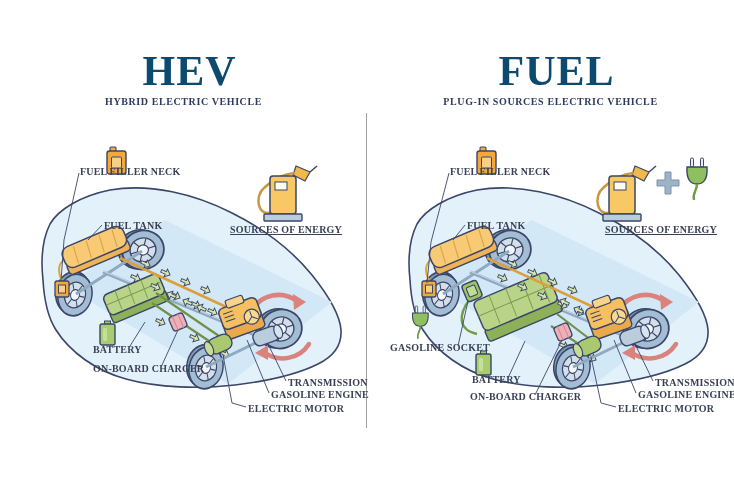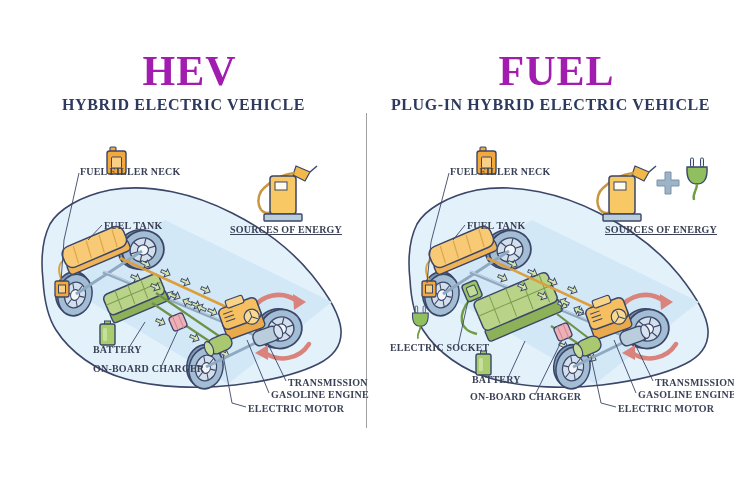--- a/index.html
+++ b/index.html
@@ -2,23 +2,23 @@
 <html><head>
 <meta charset="utf-8">
 <style>
   html,body{margin:0;padding:0;background:#ffffff;}
   .stage{position:relative;width:734px;height:489px;background:#ffffff;overflow:hidden;
          font-family:"Liberation Serif","DejaVu Serif",serif;}
   .divider{position:absolute;left:366px;top:113px;width:1px;height:315px;background:#a0a0a0;}
   .panel{position:absolute;top:0;width:367px;height:489px;}
   .panel.left{left:0;} .panel.right{left:367px;}
   .title{position:absolute;top:50px;left:12px;right:0;text-align:center;
-         font-size:42px;font-weight:700;letter-spacing:1px;color:#a21caf;line-height:1;}
+         font-size:42px;font-weight:700;letter-spacing:1px;color:#0c4a6e;line-height:1;}
   .subtitle{position:absolute;top:96px;left:0;right:0;text-align:center;
-            font-size:16px;font-weight:700;letter-spacing:.6px;color:#2d3a5e;}
+            font-size:10px;font-weight:700;letter-spacing:.6px;color:#2d3a5e;}
   .lbl{position:absolute;font-size:10px;font-weight:700;letter-spacing:.2px;
        color:#3a4156;white-space:nowrap;}
   .lbl.center{transform:translateX(-50%);text-decoration:underline;}
   svg.car{position:absolute;left:0;top:0;width:367px;height:489px;}
 </style>
 </head>
 <body>
 
 <svg width="0" height="0" style="position:absolute" aria-hidden="true">
   <defs>
@@ -171,21 +171,21 @@
     <span class="lbl center" style="left:286px;top:224px">SOURCES OF ENERGY</span>
     <span class="lbl" style="left:93px;top:344px">BATTERY</span>
     <span class="lbl" style="left:93px;top:363px">ON-BOARD CHARGER</span>
     <span class="lbl" style="left:288px;top:377px">TRANSMISSION</span>
     <span class="lbl" style="left:271px;top:389px">GASOLINE ENGINE</span>
     <span class="lbl" style="left:248px;top:403px">ELECTRIC MOTOR</span>
   </section>
 
   <section class="panel right">
     <div class="title">FUEL</div>
-    <div class="subtitle">PLUG-IN HYBRID ELECTRIC VEHICLE</div>
+    <div class="subtitle">PLUG-IN SOURCES ELECTRIC VEHICLE</div>
 
     <svg class="car" viewBox="0 0 367 489">
       <path d="M43,280 C41,262 42,240 50,224 C58,210 80,196 110,190 C150,183 195,194 232,213 C262,228 290,248 312,275 C328,295 340,316 341,330 C342,345 334,356 318,364 C298,374 268,381 235,385 C200,389 158,388 126,379 C96,371 70,352 56,330 C47,316 44,298 43,280 Z" fill="#e3f1fb" stroke="#3b4668" stroke-width="1.6"></path>
       <polygon points="64,286 165,220 332,302 228,384" fill="#d3e8f7"></polygon>
 
       <use href="#sym-wheel" transform="translate(143,250) rotate(-18) scale(1,0.92)"></use>
       <use href="#sym-wheel" transform="translate(75,295) rotate(14) scale(0.8,1)"></use>
       <path d="M76,294 L142,251" stroke="#8fa9c0" stroke-width="3"></path>
       <path d="M103,272 L255,335" stroke="#8fa9c0" stroke-width="3.4"></path>
       <path d="M103,271 L255,334" stroke="#c9d9e6" stroke-width="1"></path>
@@ -283,20 +283,20 @@
       <use href="#sym-can" transform="translate(110,147)"></use>
       <use href="#sym-batt" transform="translate(109,351)"></use>
       <use href="#sym-pump" transform="translate(238,162)"></use>
       <use href="#sym-plus" transform="translate(290,172)"></use>
       <use href="#sym-plug-up" transform="translate(318,158)"></use>
     </svg>
 
     <span class="lbl" style="left:83px;top:166px">FUEL FILLER NECK</span>
     <span class="lbl" style="left:100px;top:220px">FUEL TANK</span>
     <span class="lbl center" style="left:294px;top:224px">SOURCES OF ENERGY</span>
-    <span class="lbl" style="left:23px;top:342px">ELECTRIC SOCKET</span>
+    <span class="lbl" style="left:23px;top:342px">GASOLINE SOCKET</span>
     <span class="lbl" style="left:105px;top:374px">BATTERY</span>
     <span class="lbl" style="left:103px;top:391px">ON-BOARD CHARGER</span>
     <span class="lbl" style="left:288px;top:377px">TRANSMISSION</span>
     <span class="lbl" style="left:271px;top:389px">GASOLINE ENGINE</span>
     <span class="lbl" style="left:251px;top:403px">ELECTRIC MOTOR</span>
   </section>
 </div>
 
 </body></html>

